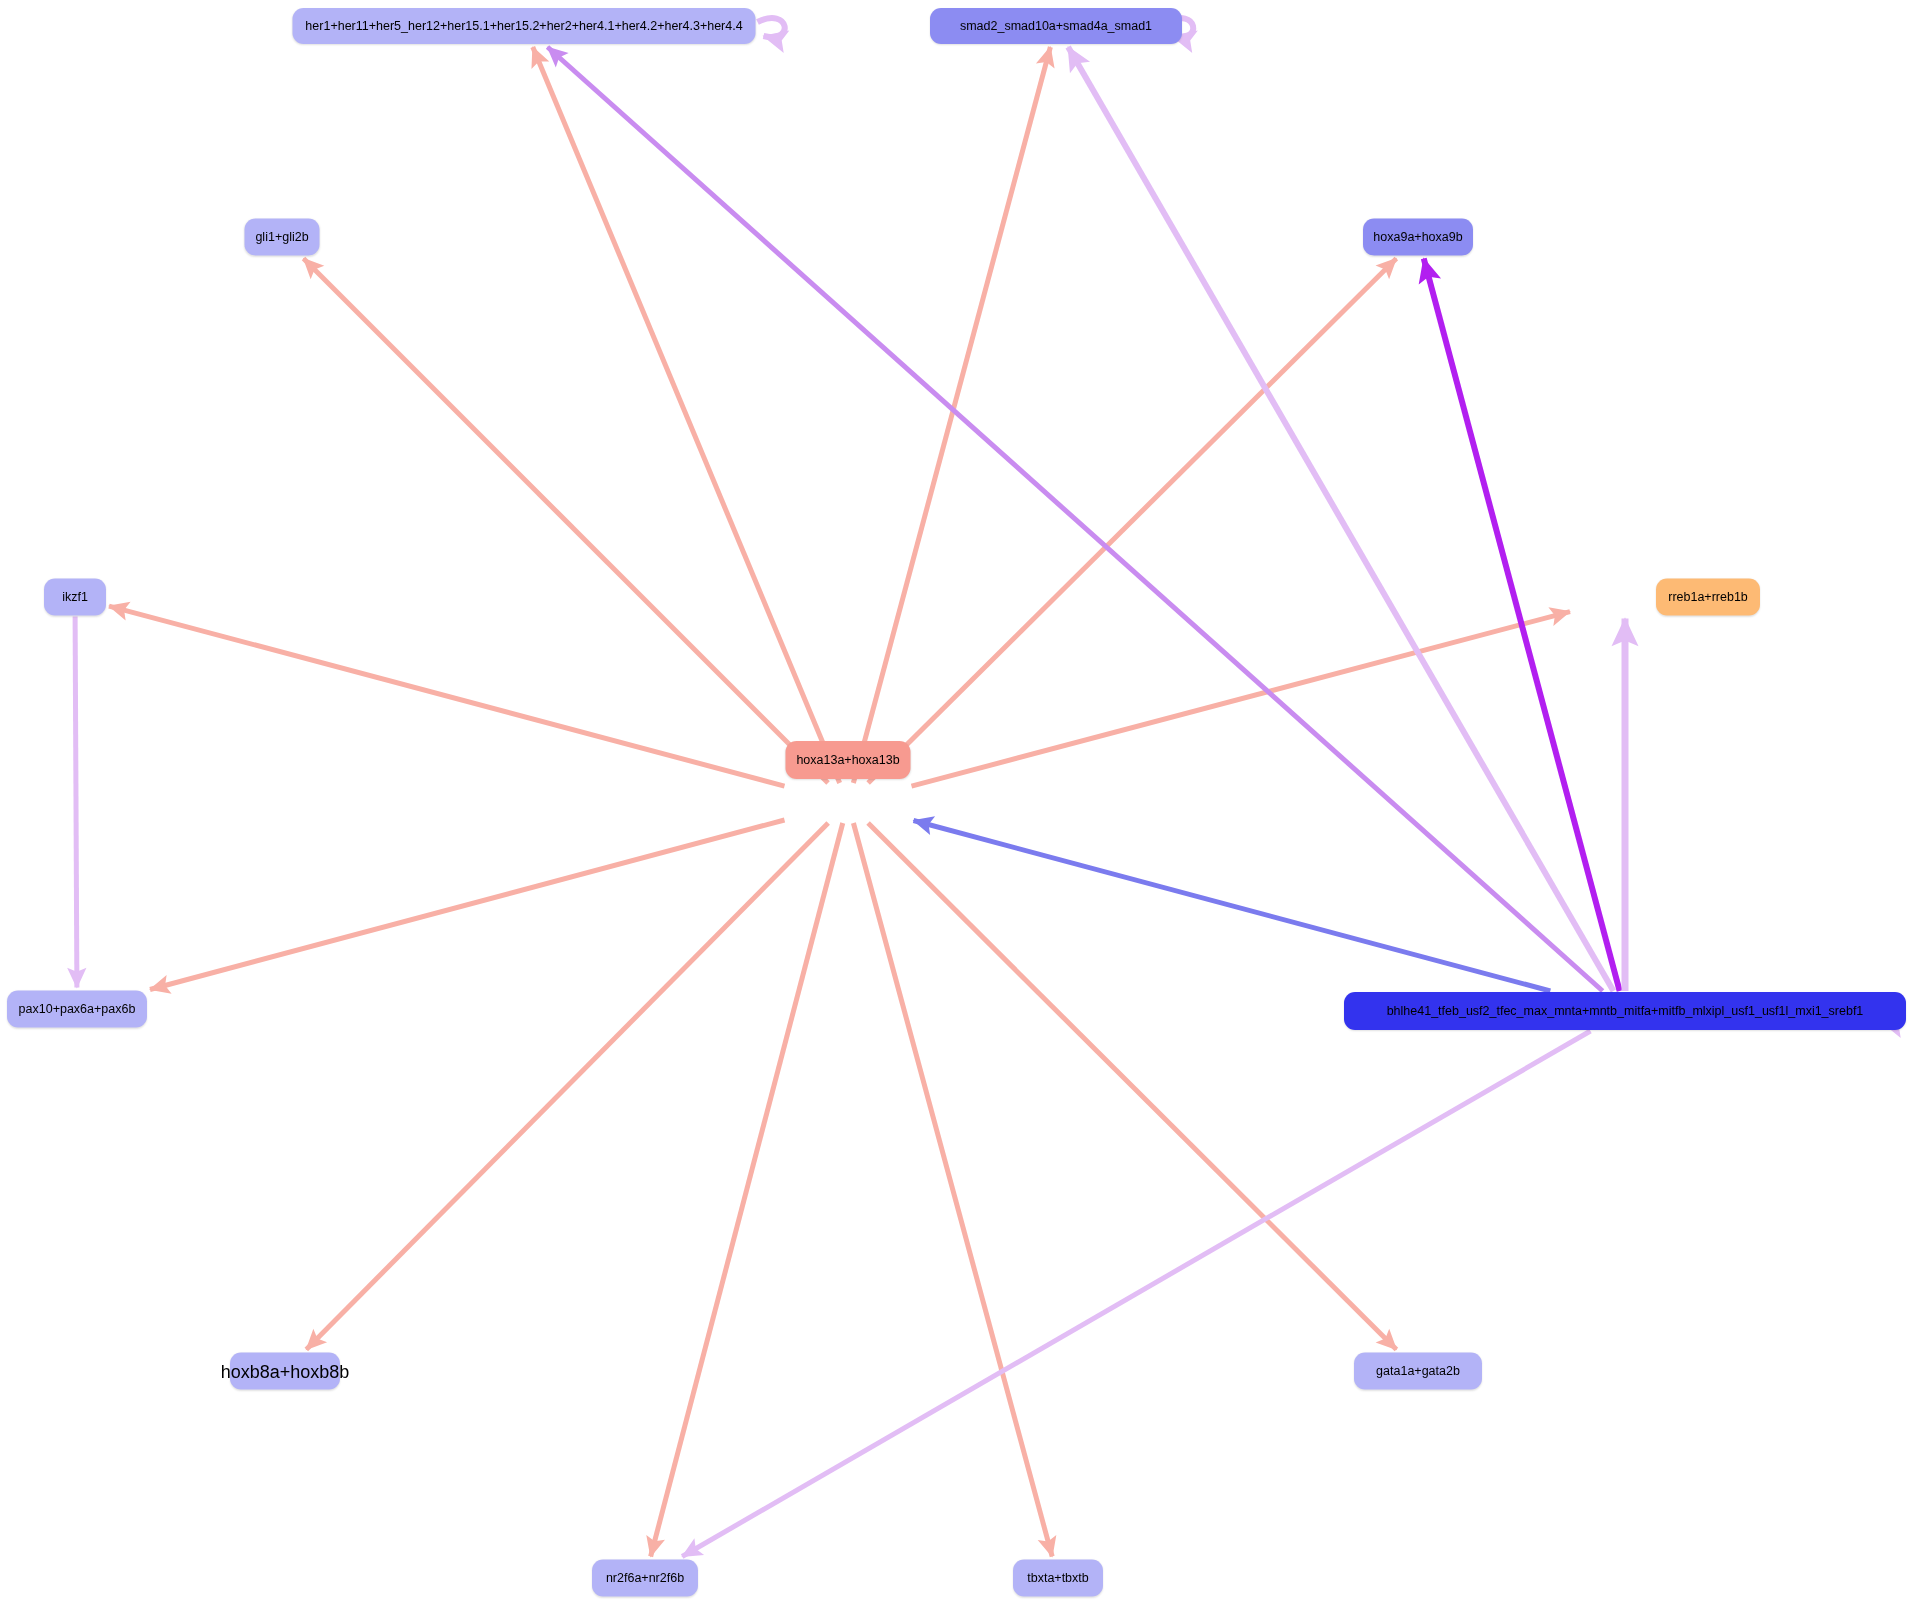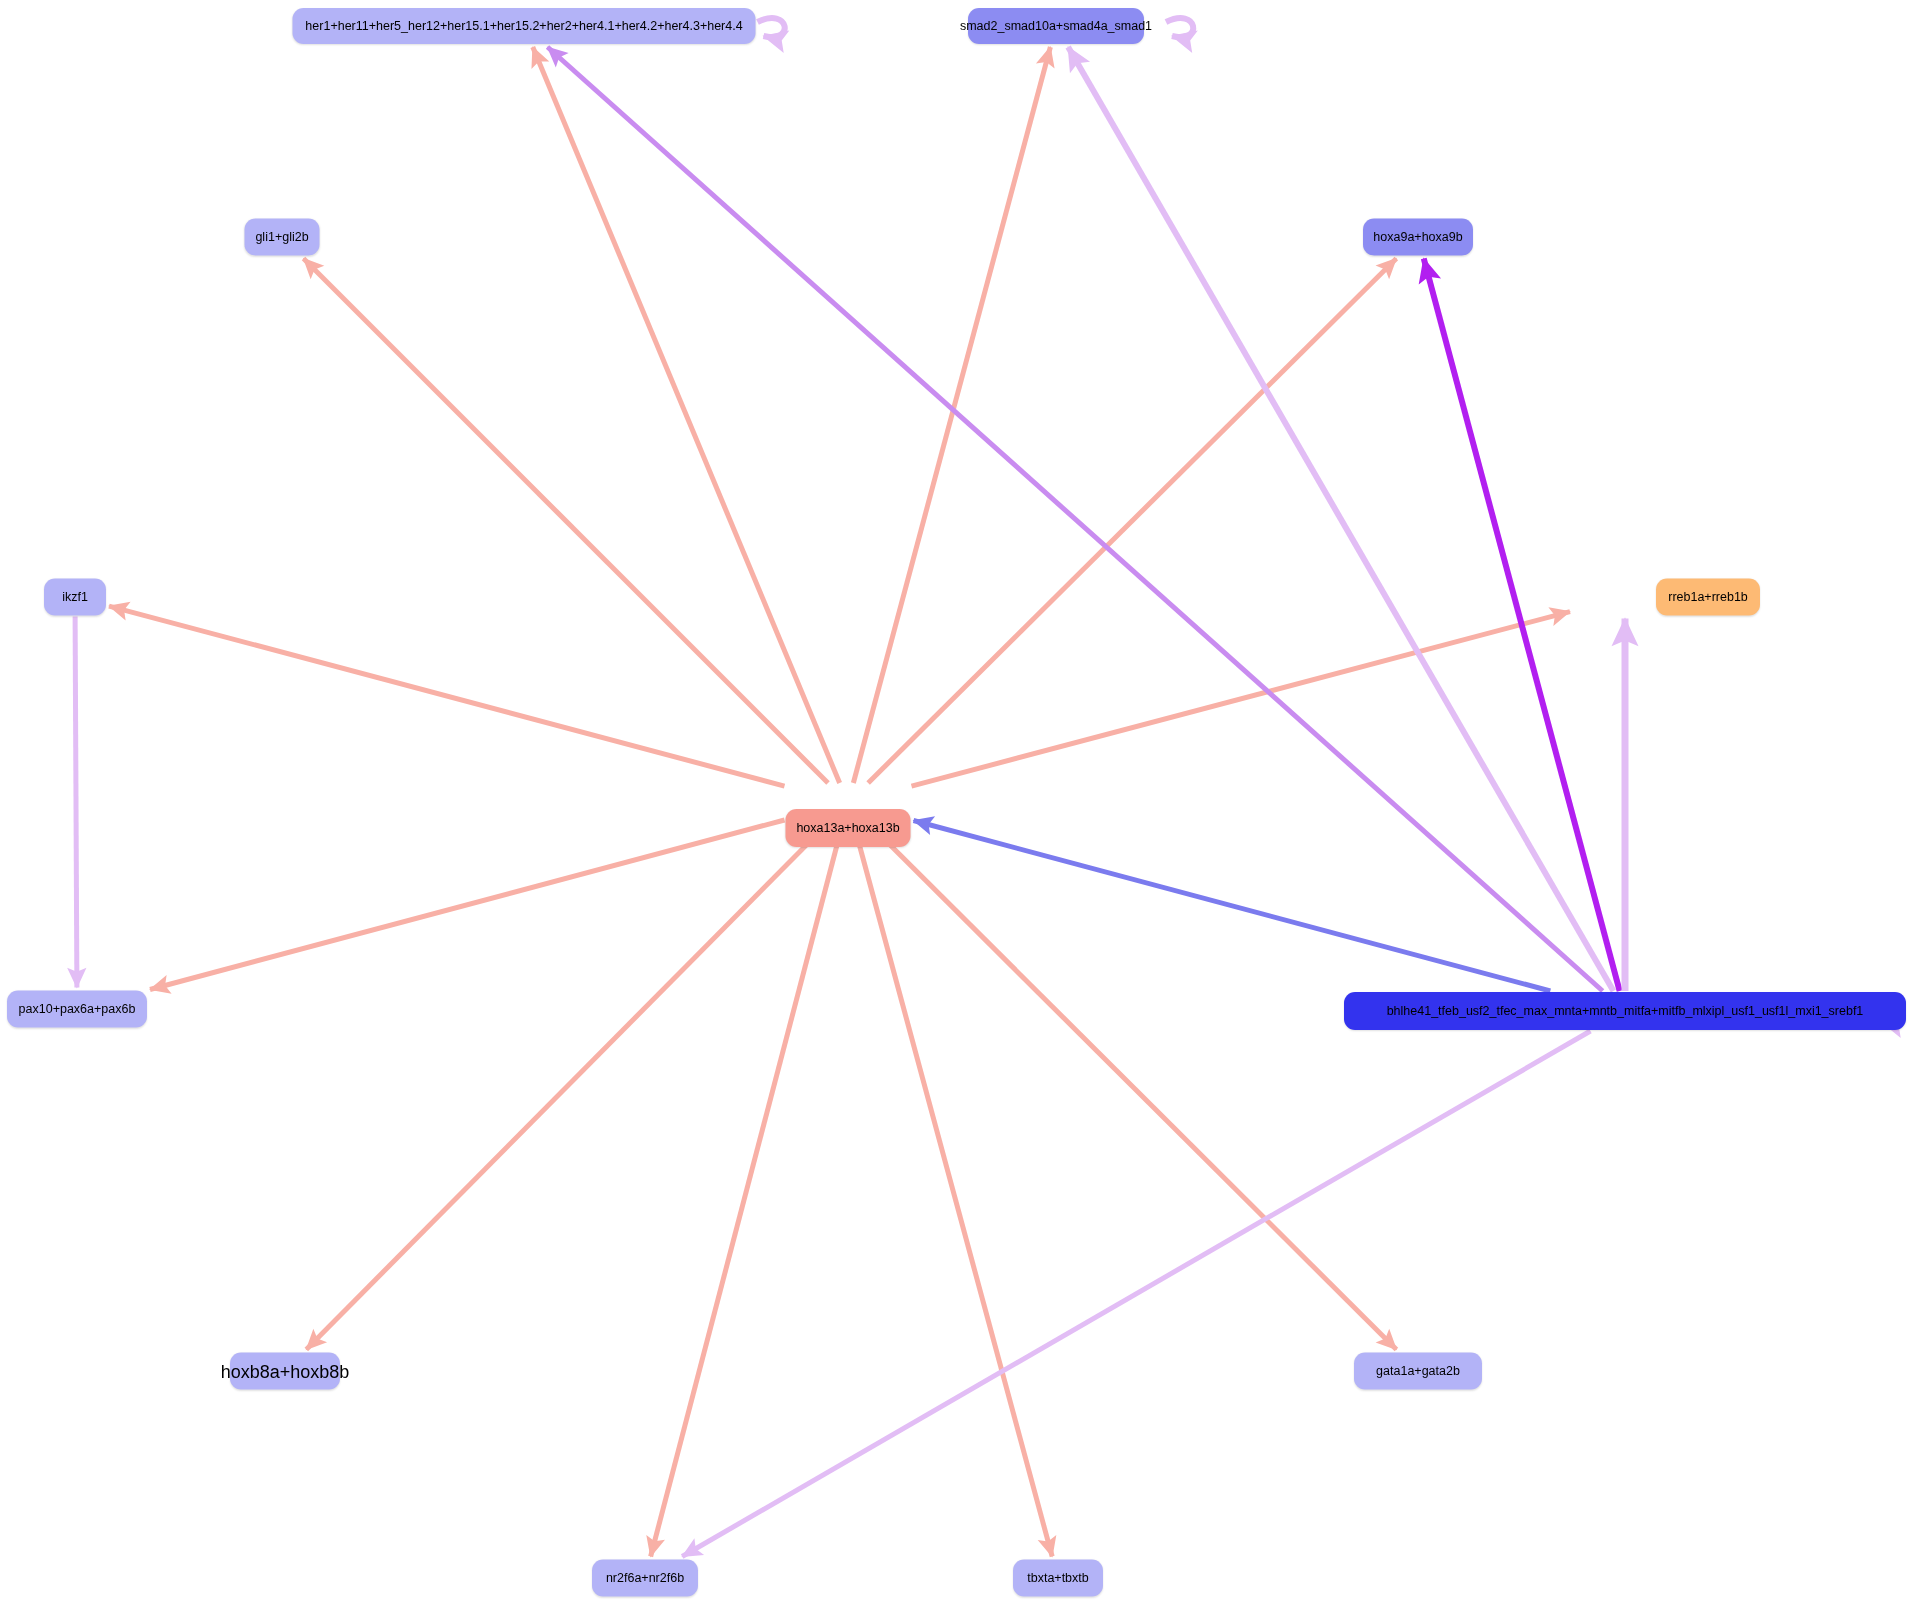--- a/index.html
+++ b/index.html
@@ -89,36 +89,36 @@
     <g id="loops-group">
         <path d="M 757.5 22 C 789.5 6, 795.5 44, 763.5 36" fill="none" stroke="#e2bdf5" stroke-width="6" stroke-linecap="butt" marker-end="url(#me2bdf5)"></path>
         <path d="M 1166 22 C 1198 6, 1204 44, 1172 36" fill="none" stroke="#e2bdf5" stroke-width="6" stroke-linecap="butt" marker-end="url(#me2bdf5)"></path>
         <path d="M 1874.5 1007 C 1906.5 991, 1912.5 1029, 1880.5 1021" fill="none" stroke="#e2bdf5" stroke-width="6" stroke-linecap="butt" marker-end="url(#me2bdf5)"></path>
       </g>
   </svg>
   <div id="nodes-layer">
       <div class="node" style="left: 524px; top: 26px; width: 463px; height: 36px; background: rgb(179, 179, 247); font-size: 12.5px; color: rgb(0, 0, 0);">
         <span class="node-label">her1+her11+her5_her12+her15.1+her15.2+her2+her4.1+her4.2+her4.3+her4.4</span>
       </div>
-      <div class="node" style="left: 1056px; top: 26px; width: 176px; height: 36px; background: rgb(140, 140, 242); font-size: 12.5px; color: rgb(0, 0, 0);">
+      <div class="node" style="left: 1056px; top: 26px; width: 252px; height: 36px; background: rgb(140, 140, 242); font-size: 12.5px; color: rgb(0, 0, 0);">
         <span class="node-label">smad2_smad10a+smad4a_smad1</span>
       </div>
       <div class="node" style="left: 282px; top: 237px; width: 75px; height: 37px; background: rgb(179, 179, 247); font-size: 12.5px; color: #000000;">
         <span class="node-label">gli1+gli2b</span>
       </div>
       <div class="node" style="left: 1418px; top: 237px; width: 110px; height: 37px; background: rgb(140, 140, 242); font-size: 12.5px; color: rgb(0, 0, 0);">
         <span class="node-label">hoxa9a+hoxa9b</span>
       </div>
       <div class="node" style="left: 75px; top: 597px; width: 62px; height: 37px; background: rgb(179, 179, 247); font-size: 12.5px; color: rgb(0, 0, 0);">
         <span class="node-label">ikzf1</span>
       </div>
       <div class="node" style="left: 1708px; top: 597px; width: 104px; height: 37px; background: #fdba74; font-size: 12.5px; color: rgb(0, 0, 0);">
         <span class="node-label">rreb1a+rreb1b</span>
       </div>
-      <div class="node" style="left: 848px; top: 828px; width: 125px; height: 38px; background: rgb(247, 154, 144); font-size: 12.5px; color: rgb(0, 0, 0);">
+      <div class="node" style="left: 848px; top: 760px; width: 125px; height: 38px; background: rgb(247, 154, 144); font-size: 12.5px; color: rgb(0, 0, 0);">
         <span class="node-label">hoxa13a+hoxa13b</span>
       </div>
       <div class="node" style="left: 77px; top: 1009px; width: 140px; height: 37px; background: rgb(179, 179, 247); font-size: 12.5px; color: rgb(0, 0, 0);">
         <span class="node-label">pax10+pax6a+pax6b</span>
       </div>
       <div class="node" style="left: 1625px; top: 1011px; width: 562px; height: 38px; background: rgb(51, 51, 238); font-size: 12.5px; color: rgb(0, 0, 0);">
         <span class="node-label">bhlhe41_tfeb_usf2_tfec_max_mnta+mntb_mitfa+mitfb_mlxipl_usf1_usf1l_mxi1_srebf1</span>
       </div>
       <div class="node" style="left: 285px; top: 1371px; width: 110px; height: 37px; background: rgb(179, 179, 247); font-size: 18px; color: rgb(0, 0, 0);">
         <span class="node-label">hoxb8a+hoxb8b</span>

